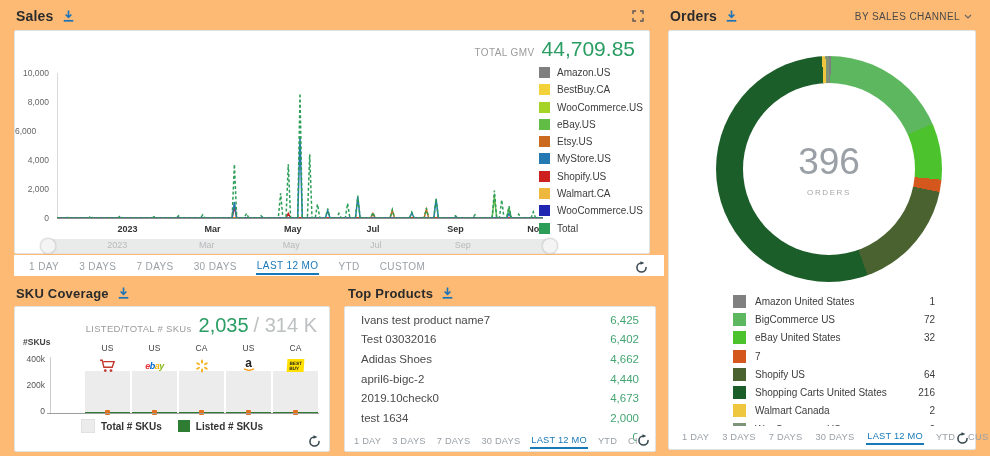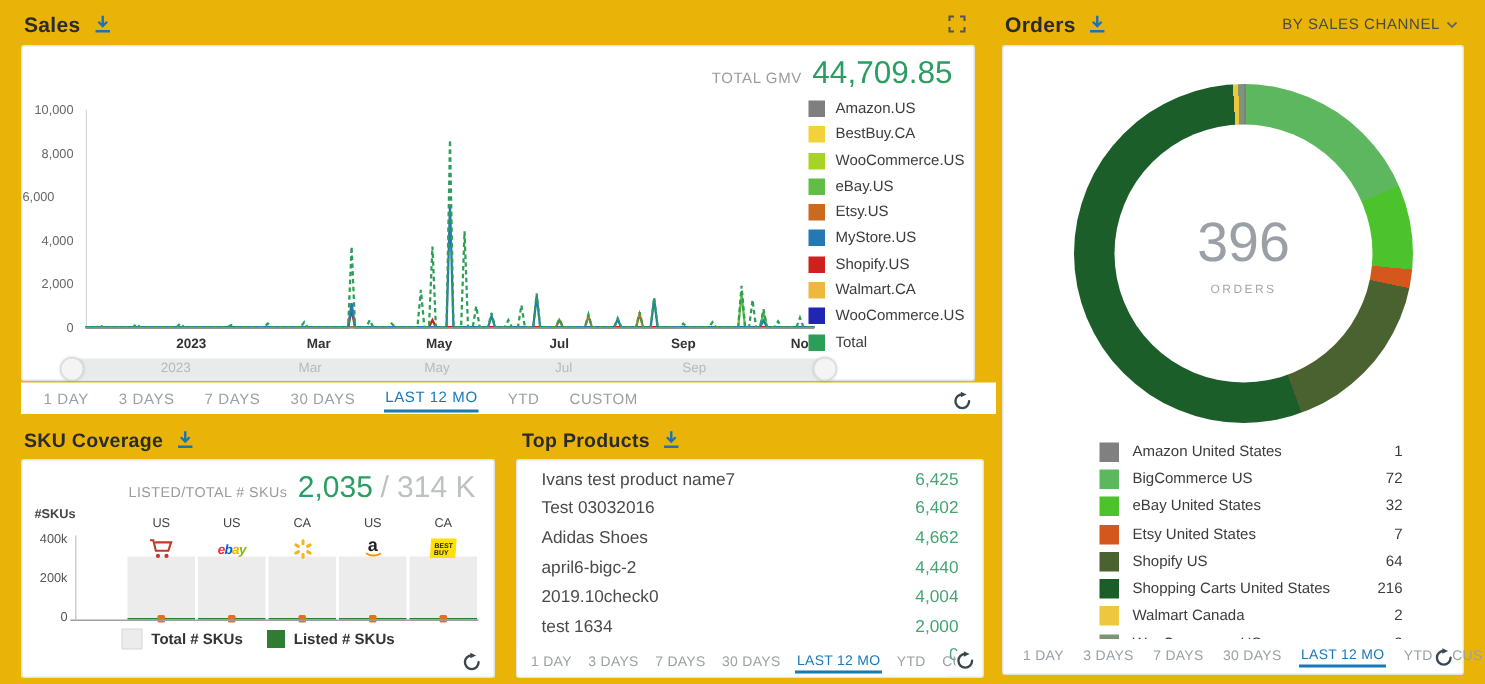--- a/index.html
+++ b/index.html
@@ -1,16 +1,16 @@
 <!DOCTYPE html>
 <html><head>
 <meta charset="utf-8">
 <style>
   html,body{margin:0;padding:0;background:#e9ebeb;font-family:"Liberation Sans",sans-serif;}
-  .page{position:relative;width:990px;height:456px;background:#eab308;overflow:hidden;}
+  .page{position:relative;width:990px;height:456px;background:#fdba74;overflow:hidden;}
   .panel{position:absolute;}
   .panel-header{position:relative;height:28px;display:flex;align-items:center;}
   .p-title{font-size:14px;font-weight:bold;color:#2b2b2b;margin-left:10px;letter-spacing:.2px;}
   .p-title.sm{font-size:13px;}
   .dl-icon{margin-left:9px;display:inline-flex;align-items:center;cursor:pointer;}
   .hdr-right{position:absolute;right:12px;top:0;height:28px;display:flex;align-items:center;gap:16px;}
   .dropdown{display:flex;align-items:center;font-size:10px;color:#4a4a4a;letter-spacing:.4px;cursor:pointer;white-space:nowrap;}
   .dropdown svg{margin-left:4px;}
   .card{position:absolute;background:#fff;border:1px solid #e2e3e3;border-radius:2px;box-sizing:border-box;}
 
@@ -233,21 +233,20 @@
             <span class="ol-label">BigCommerce US</span>
             <span class="ol-value">72</span>
           </div>
           <div class="ol-row">
             <span class="ol-swatch" style="background: rgb(76, 194, 45);"></span>
             <span class="ol-label">eBay United States</span>
             <span class="ol-value">32</span>
           </div>
           <div class="ol-row">
             <span class="ol-swatch" style="background: rgb(212, 88, 30);"></span>
-            <span class="ol-label">Etsy United States</span>
             <span class="ol-value">7</span>
           </div>
           <div class="ol-row">
             <span class="ol-swatch" style="background: rgb(73, 98, 47);"></span>
             <span class="ol-label">Shopify US</span>
             <span class="ol-value">64</span>
           </div>
           <div class="ol-row">
             <span class="ol-swatch" style="background: rgb(28, 94, 42);"></span>
             <span class="ol-label">Shopping Carts United States</span>
@@ -421,21 +420,21 @@
           <div class="product-row">
             <span class="pr-name">Adidas Shoes</span>
             <span class="pr-value">4,662</span>
           </div>
           <div class="product-row">
             <span class="pr-name">april6-bigc-2</span>
             <span class="pr-value">4,440</span>
           </div>
           <div class="product-row">
             <span class="pr-name">2019.10check0</span>
-            <span class="pr-value">4,004</span>
+            <span class="pr-value">4,673</span>
           </div>
           <div class="product-row">
             <span class="pr-name">test 1634</span>
             <span class="pr-value">2,000</span>
           </div>
           <div class="product-row">
             <span class="pr-name">iun1-proximity-2</span>
             <span class="pr-value">1,200</span>
           </div>
         </div>

